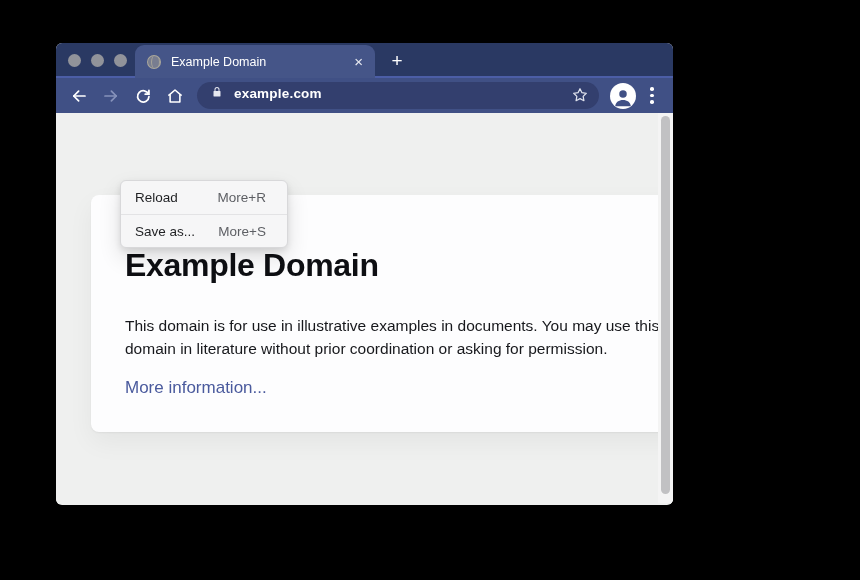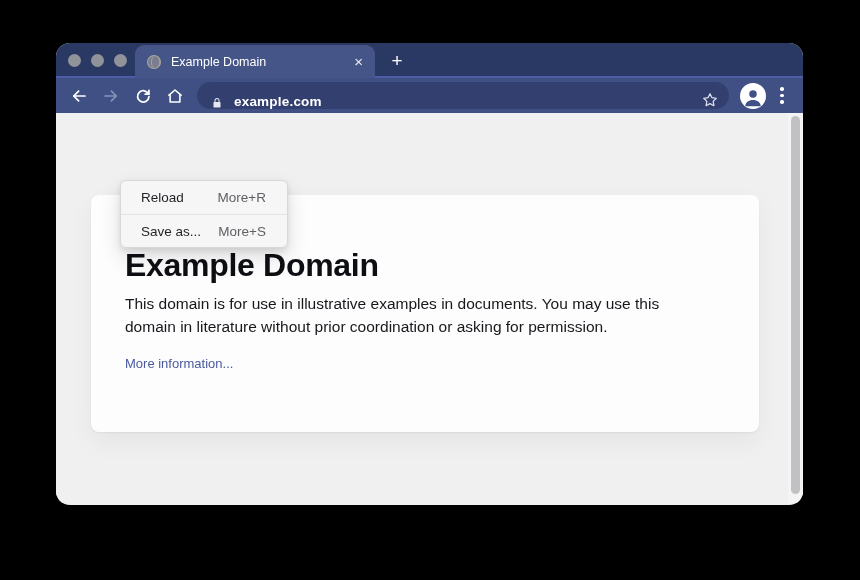--- a/index.html
+++ b/index.html
@@ -18,22 +18,22 @@
     --shortcut:#5d5f64;
     --dot-gray:#91939a;
     --scroll-track:#f4f4f4;
     --scroll-thumb:#c1c1c3;
   }
   *{margin:0;padding:0;box-sizing:border-box;}
   html,body{width:860px;height:580px;background:#000;overflow:hidden;
     font-family:"Liberation Sans", sans-serif;}
   .stage{position:relative;width:860px;height:580px;background:#000;}
 
-  .window{position:absolute;left:56px;top:43px;width:747px;height:462px;
-    border-radius:14px;overflow:hidden;background:var(--page-bg);
+  .window{position:absolute;left:56px;top:43px;width:617px;height:462px;
+    border-radius:6px;overflow:hidden;background:var(--page-bg);
     box-shadow:0 18px 50px rgba(0,0,0,.55);}
 
   
   .tabstrip{position:relative;height:35px;background:var(--chrome-dark);
     border-bottom:2px solid var(--chrome-line);}
   .traffic{position:absolute;left:12px;top:0;height:35px;display:flex;align-items:center;gap:10px;}
   .traffic .dot{width:13px;height:13px;border-radius:50%;background:var(--dot-gray);}
   .tab{position:absolute;left:79px;bottom:-2px;width:240px;height:33px;
     background:var(--tab-active);border-radius:9px 9px 0 0;
     display:flex;align-items:center;padding:0 12px;}
@@ -51,52 +51,52 @@
     display:flex;align-items:center;justify-content:center;font-size:19px;font-weight:400;}
 
   
   .toolbar{height:35px;background:var(--chrome-mid);display:flex;align-items:center;
     padding:0 14px 0 13px;}
   .navbtn{width:20px;height:20px;margin-right:12px;color:#fff;flex:0 0 auto;
     display:flex;align-items:center;justify-content:center;}
   .navbtn.disabled{color:#8692bb;}
   .navbtn svg{width:18px;height:18px;display:block;}
   .addressbar{flex:1;height:27px;background:var(--addressbar);border-radius:14px;
-    display:flex;align-items:flex-end;padding:4px 10px 0 14px;margin-right:11px;min-width:0;}
+    display:flex;align-items:flex-start;padding:4px 10px 0 14px;margin-right:11px;min-width:0;}
   .lock{width:12px;height:12px;color:#e6e8f0;flex:0 0 auto;}
   .lock svg{width:12px;height:12px;display:block;}
   .url{color:#fff;font-size:13.5px;font-weight:600;margin-left:11px;letter-spacing:.2px;
     white-space:nowrap;overflow:hidden;flex:1;}
   .star{width:18px;height:18px;color:#dde1ec;flex:0 0 auto;}
   .star svg{width:18px;height:18px;display:block;}
   .avatar{width:26px;height:26px;border-radius:50%;background:#fff;overflow:hidden;
     color:var(--chrome-mid);flex:0 0 auto;display:flex;align-items:center;justify-content:center;}
   .avatar svg{width:22px;height:22px;display:block;margin-top:2px;}
   .kebab{margin-left:9px;width:14px;display:flex;flex-direction:column;align-items:center;
     gap:3px;flex:0 0 auto;}
   .kebab i{width:3.5px;height:3.5px;border-radius:50%;background:#fff;display:block;}
 
   
   .content{position:relative;height:390px;background:var(--page-bg);}
   .card{position:absolute;left:35px;top:82px;width:668px;height:237px;
     background:var(--card-bg);border-radius:8px;
     box-shadow:0 1px 2px rgba(0,0,0,.05),0 10px 26px rgba(0,0,0,.05);
     padding:52px 40px 0 34px;}
   .card h1{font-size:32px;font-weight:700;color:#0e0f13;letter-spacing:-.3px;}
-  .card p{margin-top:8px;max-width:586px;font-size:15.5px;line-height:23px;
+  .card p{margin-top:30px;max-width:586px;font-size:15.5px;line-height:23px;
     color:var(--text-dark);}
-  .card a{display:inline-block;margin-top:18px;font-size:13px;color:var(--link);
+  .card a{display:inline-block;margin-top:18px;font-size:17px;color:var(--link);
     text-decoration:none;}
 
   
   .ctxmenu{position:absolute;left:64px;top:67px;width:168px;background:var(--menu-bg);
     border:1px solid var(--menu-border);border-radius:6px;overflow:hidden;
     box-shadow:0 3px 6px rgba(0,0,0,.10),0 10px 22px rgba(0,0,0,.12);z-index:5;}
   .ctxitem{height:33px;display:flex;align-items:center;justify-content:space-between;
-    padding:0 21px 0 20px;font-size:13.5px;color:#1f2023;}
+    padding:0 21px 0 14px;font-size:13.5px;color:#1f2023;}
   .ctxitem + .ctxitem{border-top:1px solid var(--menu-divider);text-align:center;}
   .ctxitem .shortcut{color:var(--shortcut);}
 
   
   .scrollbar{position:absolute;right:0;top:0;width:15px;height:100%;
     background:var(--scroll-track);}
   .scroll-thumb{position:absolute;left:3px;top:3px;width:9px;height:378px;
     border-radius:5px;background:var(--scroll-thumb);}
 </style>
 </head>

